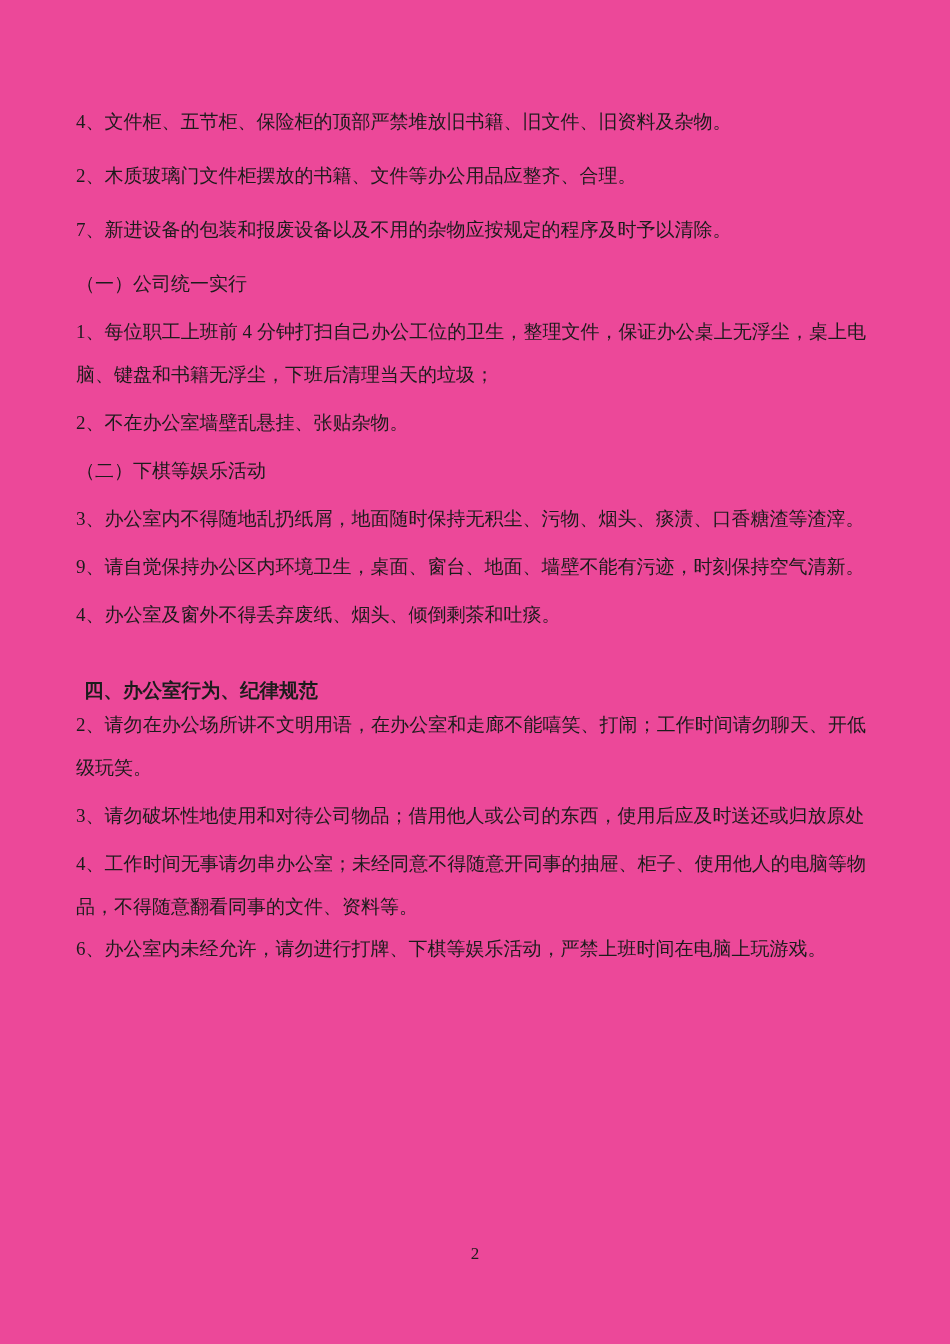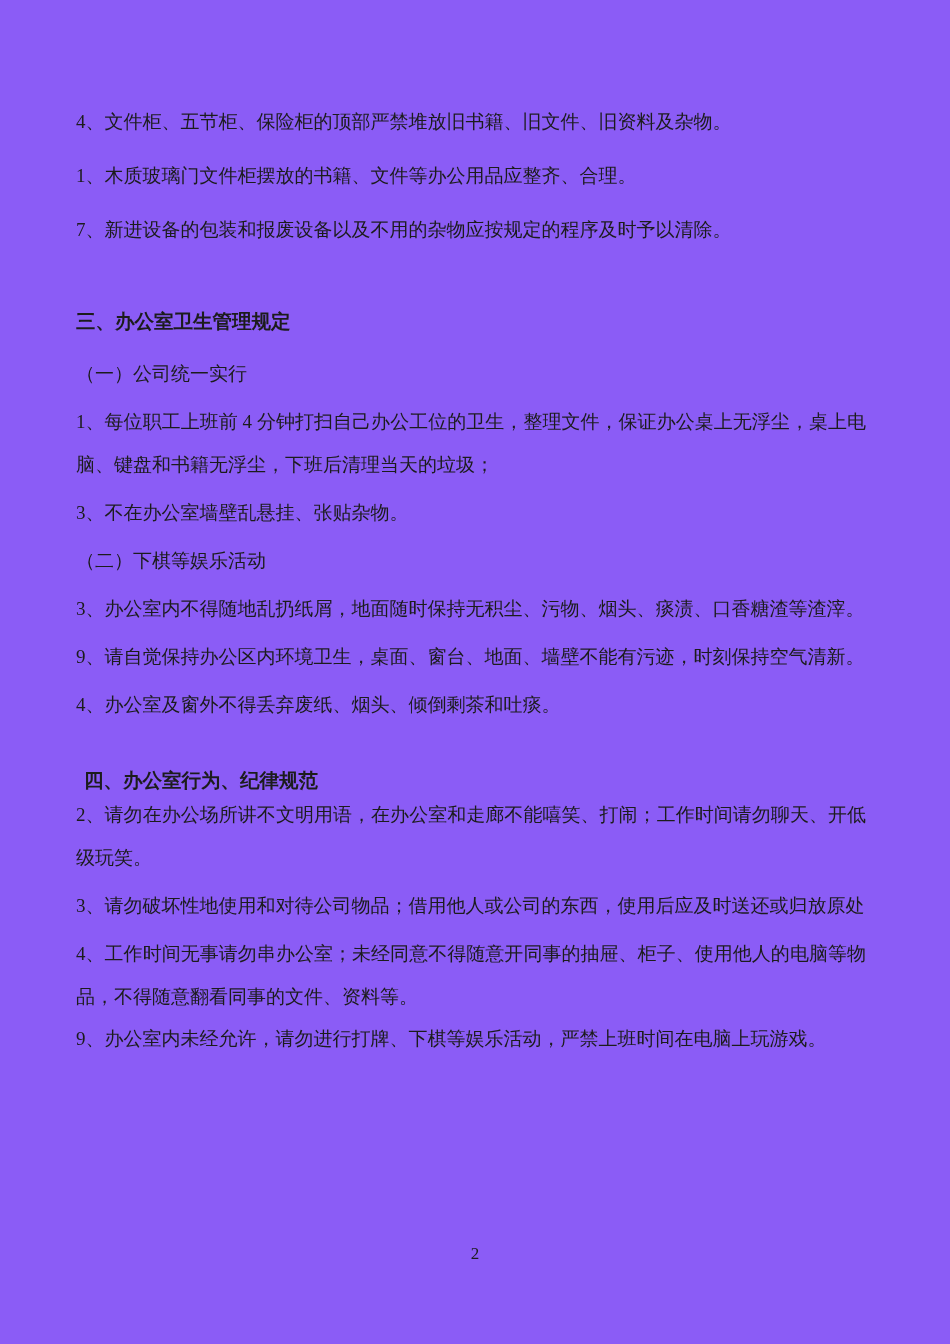--- a/index.html
+++ b/index.html
@@ -2,21 +2,21 @@
 <html><head>
 <meta charset="utf-8">
 <style>
   * { margin: 0; padding: 0; box-sizing: border-box; }
   html, body { background: #ffffff; }
   .page {
     position: relative;
     width: 950px;
     height: 1344px;
     margin: 0 auto;
-    background: #8b5cf6;
+    background: #ec4899;
     overflow: hidden;
     font-family: "Liberation Serif", "DejaVu Serif", serif;
     color: #1c1c1c;
   }
   .content {
     padding: 100px 84px 0 76px;
   }
   .para {
     font-size: 19px;
     line-height: 43px;
@@ -45,37 +45,36 @@
     color: #1c1c1c;
   }
 </style>
 </head>
 <body>
 
 <div class="page">
   <div class="content">
 
     <p class="para gap-lg">4、文件柜、五节柜、保险柜的顶部严禁堆放旧书籍、旧文件、旧资料及杂物。</p>
-    <p class="para gap-lg">1、木质玻璃门文件柜摆放的书籍、文件等办公用品应整齐、合理。</p>
+    <p class="para gap-lg">2、木质玻璃门文件柜摆放的书籍、文件等办公用品应整齐、合理。</p>
     <p class="para gap-lg">7、新进设备的包装和报废设备以及不用的杂物应按规定的程序及时予以清除。</p>
 
-    <p class="para heading heading-three">三、办公室卫生管理规定</p>
 
     <p class="para">（一）公司统一实行</p>
     <p class="para">1、每位职工上班前 4 分钟打扫自己办公工位的卫生，整理文件，保证办公桌上无浮尘，桌上电脑、键盘和书籍无浮尘，下班后清理当天的垃圾；</p>
-    <p class="para">3、不在办公室墙壁乱悬挂、张贴杂物。</p>
+    <p class="para">2、不在办公室墙壁乱悬挂、张贴杂物。</p>
 
     <p class="para">（二）下棋等娱乐活动</p>
     <p class="para">3、办公室内不得随地乱扔纸屑，地面随时保持无积尘、污物、烟头、痰渍、口香糖渣等渣滓。</p>
     <p class="para">9、请自觉保持办公区内环境卫生，桌面、窗台、地面、墙壁不能有污迹，时刻保持空气清新。</p>
     <p class="para">4、办公室及窗外不得丢弃废纸、烟头、倾倒剩茶和吐痰。</p>
 
     <p class="para heading heading-four">四、办公室行为、纪律规范</p>
 
     <p class="para">2、请勿在办公场所讲不文明用语，在办公室和走廊不能嘻笑、打闹；工作时间请勿聊天、开低级玩笑。</p>
     <p class="para">3、请勿破坏性地使用和对待公司物品；借用他人或公司的东西，使用后应及时送还或归放原处</p>
     <p class="para tight">4、工作时间无事请勿串办公室；未经同意不得随意开同事的抽屉、柜子、使用他人的电脑等物品，不得随意翻看同事的文件、资料等。</p>
-    <p class="para">9、办公室内未经允许，请勿进行打牌、下棋等娱乐活动，严禁上班时间在电脑上玩游戏。</p>
+    <p class="para">6、办公室内未经允许，请勿进行打牌、下棋等娱乐活动，严禁上班时间在电脑上玩游戏。</p>
 
   </div>
 
   <div class="footer-pagenum">2</div>
 </div>
 
 </body></html>

